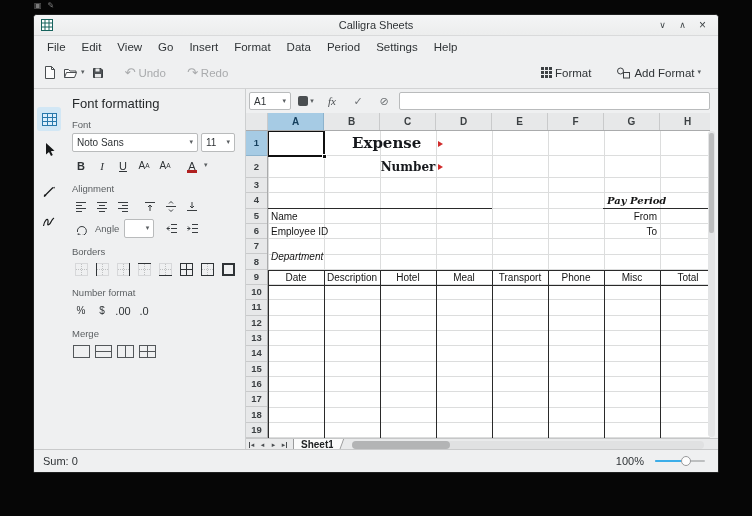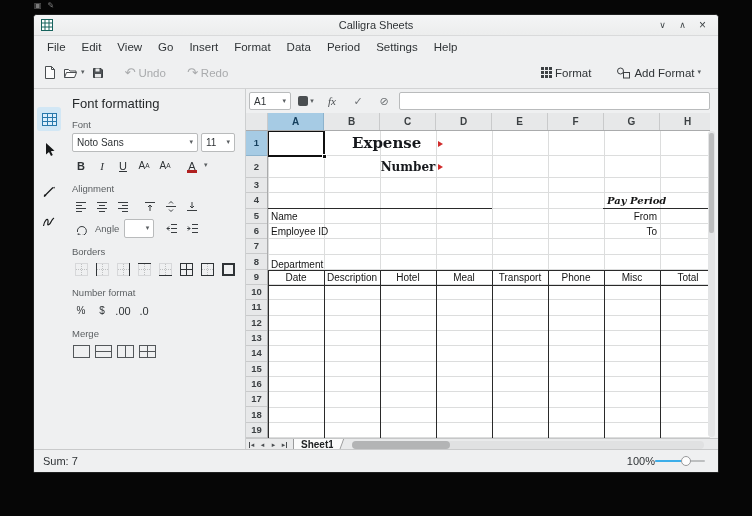--- a/index.html
+++ b/index.html
@@ -130,21 +130,21 @@
   .sheettab{position:relative;height:12px;margin-left:3px;padding:0 4px 0 7px;background:#fbfbfb;
             font-size:10px;font-weight:bold;color:#202224;line-height:12px;border-left:1px solid #9a9b9c;}
   .sheettab::after{content:"";position:absolute;right:-4px;top:0;width:7px;height:100%;background:#fbfbfb;
             border-right:1px solid #9a9b9c;transform:skewX(-20deg);}
   .hscroll{position:absolute;left:106px;right:14px;top:351.5px;height:8px;background:#e0e1e2;border-radius:4px;}
   .hscroll .handle{position:absolute;left:0;top:0;width:98px;height:8px;background:#b3b4b5;border-radius:4px;}
 
   
   .statusbar{position:absolute;left:0;bottom:0;width:100%;height:23px;border-top:1px solid #c9cacb;
              display:flex;align-items:center;padding:0 13px 0 9px;background:#eff0f1;font-size:11px;color:#2f3336;}
-  .zoom{margin-left:auto;display:flex;align-items:center;gap:0;}
+  .zoom{margin-left:auto;display:flex;align-items:center;gap:11px;}
   .slider{position:relative;width:50px;height:12px;}
   .slider .track{position:absolute;top:5px;left:0;width:100%;height:2px;background:#bdbfc0;border-radius:1px;}
   .slider .fill{position:absolute;top:5px;left:0;width:58%;height:2px;background:#3daee9;border-radius:1px;}
   .slider .knob{position:absolute;left:26px;top:0.5px;width:10px;height:10px;border-radius:50%;
                 background:#fdfdfd;border:1px solid #98999b;}
   svg{display:block;}
 </style>
 </head>
 <body>
 
@@ -535,21 +535,21 @@
       <div class="cells">
           <div class="cell title" style="top: 0px; height: 19px; line-height: 25px; left: 56px; width: 168px; text-align: left; margin-left: 28px;">Expense</div>
           <div class="ovf" style="left: 170px; top: 9.5px;"></div>
           <div class="cell subtitle" style="top: 25px; height: 22px; line-height: 22px; left: 56px; width: 168px; text-align: center;">Number</div>
           <div class="ovf" style="left: 170px; top: 33px;"></div>
           <div class="cell section" style="top: 62.3px; height: 15.3px; line-height: 15.3px; left: 339px;">Pay Period</div>
           <div class="cell plain" style="top: 77.6px; height: 15.3px; line-height: 15.3px; left: 3px;">Name</div>
           <div class="cell plain" style="top: 77.6px; height: 15.3px; line-height: 15.3px; left: 336px; width: 53px; text-align: right;">From</div>
           <div class="cell plain" style="top: 92.9px; height: 15.3px; line-height: 15.3px; left: 3px;">Employee ID</div>
           <div class="cell plain" style="top: 92.9px; height: 15.3px; line-height: 15.3px; left: 336px; width: 53px; text-align: right;">To</div>
-          <div class="cell plain" style="top: 126px; height: 15.3px; line-height: 15.3px; left: 3px;">Department</div>
+          <div class="cell plain" style="top: 118px; height: 15.3px; line-height: 15.3px; left: 3px; font-style: italic;">Department</div>
           <div class="cell plain" style="top: 138.8px; height: 15.3px; line-height: 15.3px; left: 0px; width: 56px; text-align: center;">Date</div>
           <div class="cell plain" style="top: 138.8px; height: 15.3px; line-height: 15.3px; left: 56px; width: 56px; text-align: center;">Description</div>
           <div class="cell plain" style="top: 138.8px; height: 14px; line-height: 15.3px; left: 112px; width: 56px; text-align: center;">Hotel</div>
           <div class="cell plain" style="top: 138.8px; height: 15.3px; line-height: 15.3px; left: 168px; width: 56px; text-align: center;">Meal</div>
           <div class="cell plain" style="top: 138.8px; height: 15.3px; line-height: 15.3px; left: 224px; width: 56px; text-align: center;">Transport</div>
           <div class="cell plain" style="top: 138.8px; height: 15.3px; line-height: 15.3px; left: 280px; width: 56px; text-align: center;">Phone</div>
           <div class="cell plain" style="top: 138.8px; height: 15.3px; line-height: 15.3px; left: 336px; width: 56px; text-align: center;">Misc</div>
           <div class="cell plain" style="top: 138.8px; height: 15.3px; line-height: 15.3px; left: 392px; width: 56px; text-align: center;">Total</div>
         </div>
       <div class="sel"></div>
@@ -566,21 +566,21 @@
       <span class="nav"><i style="font-style:normal">▸</i></span>
       <span class="nav last"><i>▸</i></span>
       <span class="sheettab">Sheet1</span>
     </div>
     <div class="hscroll">
         <div class="handle"></div>
       </div>
   </div>
 
   <div class="statusbar">
-    <span>Sum: 7</span>
+    <span>Sum: 0</span>
     <span class="zoom">
       <span>100%</span>
       <span class="slider">
         <span class="track"></span>
         <span class="fill"></span>
         <span class="knob"></span>
       </span>
     </span>
   </div>
 

